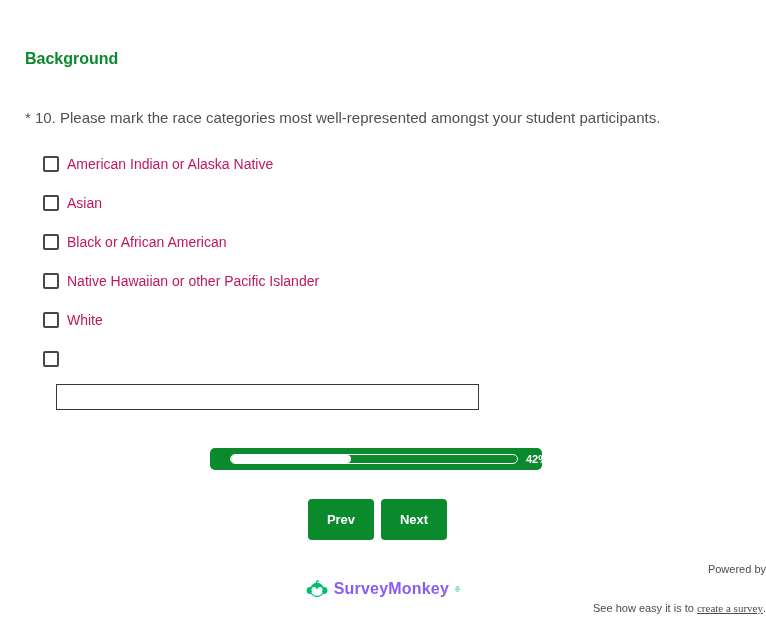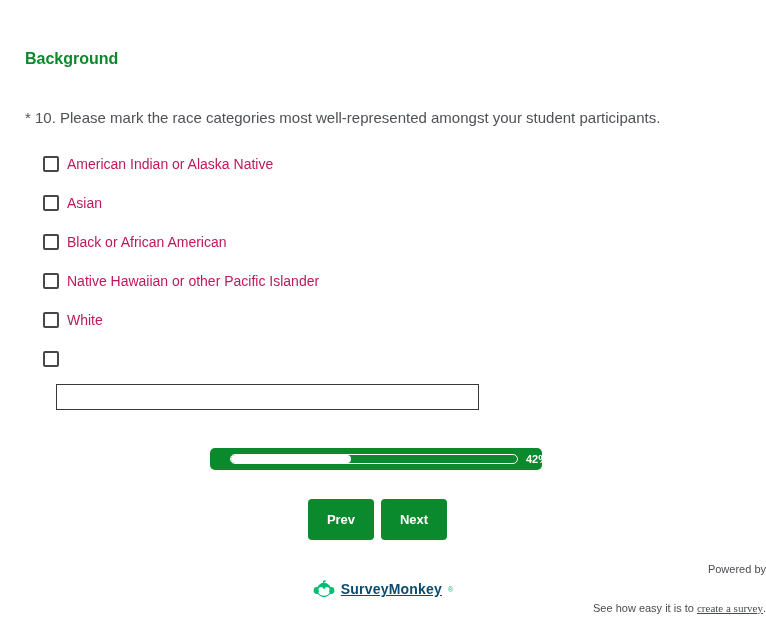--- a/index.html
+++ b/index.html
@@ -127,25 +127,24 @@
     color: #494c50;
   }
   .brand-row {
     margin-top: 5px;
     display: flex;
     align-items: center;
     justify-content: center;
     gap: 6px;
   }
   .brand-name {
-    font-size: 14px;
-    font-weight: 700;
-    color: #0c4a6e;
+    font-size: 16px;
+    font-weight: 700;
+    color: #8b5cf6;
     letter-spacing: 0.2px;
-    text-decoration: underline;
   }
   .brand-tm {
     font-size: 7px;
     color: #00BF6F;
     vertical-align: super;
   }
   .tagline {
     margin-top: 4px;
     font-size: 11px;
     color: #494c50;

